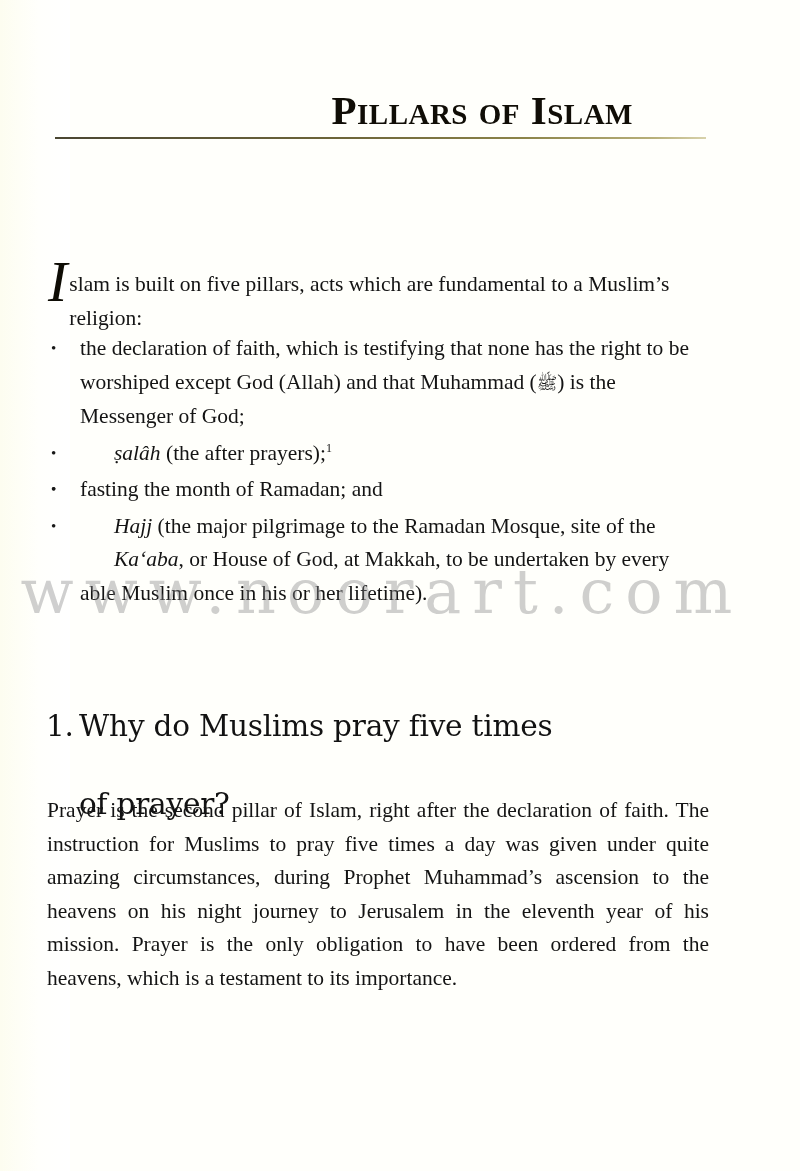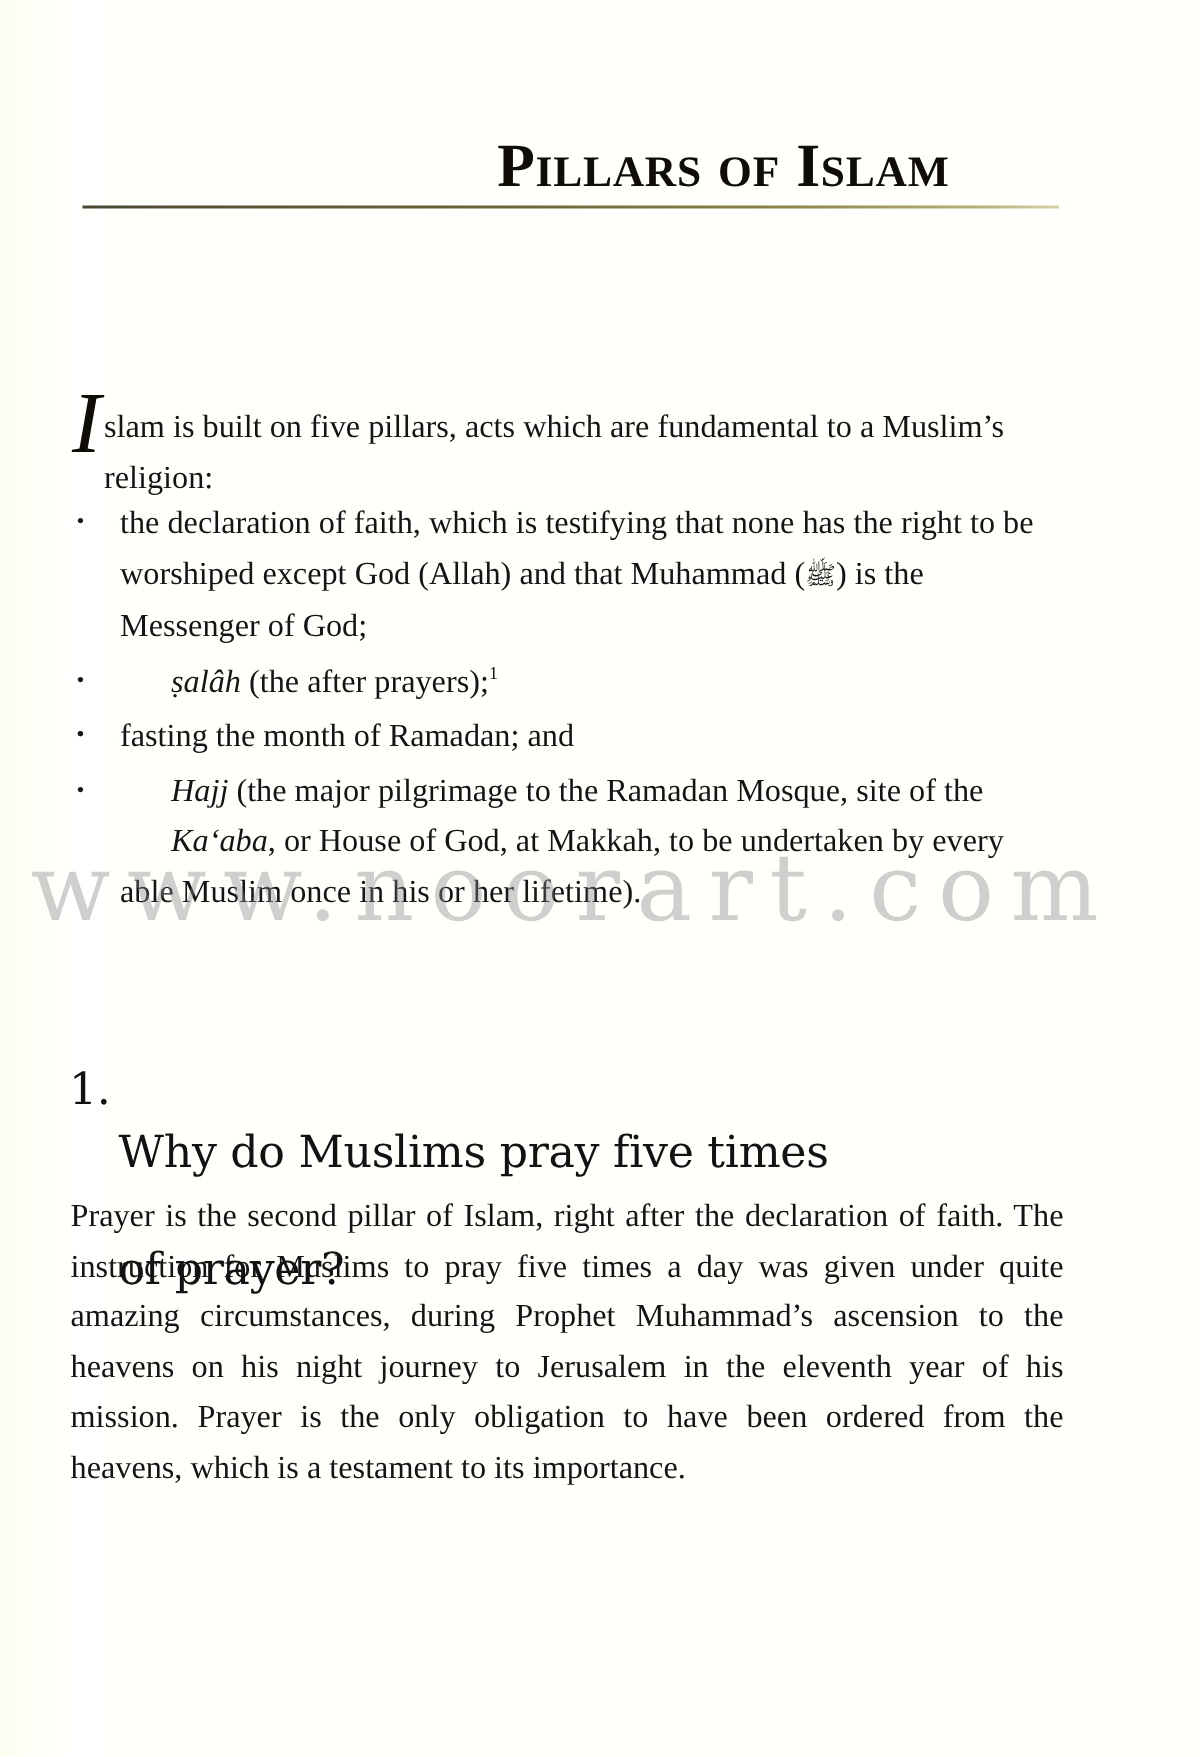--- a/index.html
+++ b/index.html
@@ -140,21 +140,20 @@
 
   .question .qnum {
     position: absolute;
     left: 0;
     top: 0;
   }
 
   .question .qbody {
     display: block;
     padding-left: 33px;
-    margin-top: 42px;
   }
 
   
   .answer {
     position: absolute;
     left: 47px;
     top: 794px;
     width: 662px;
     font-size: 21.5px;
     line-height: 33.5px;

